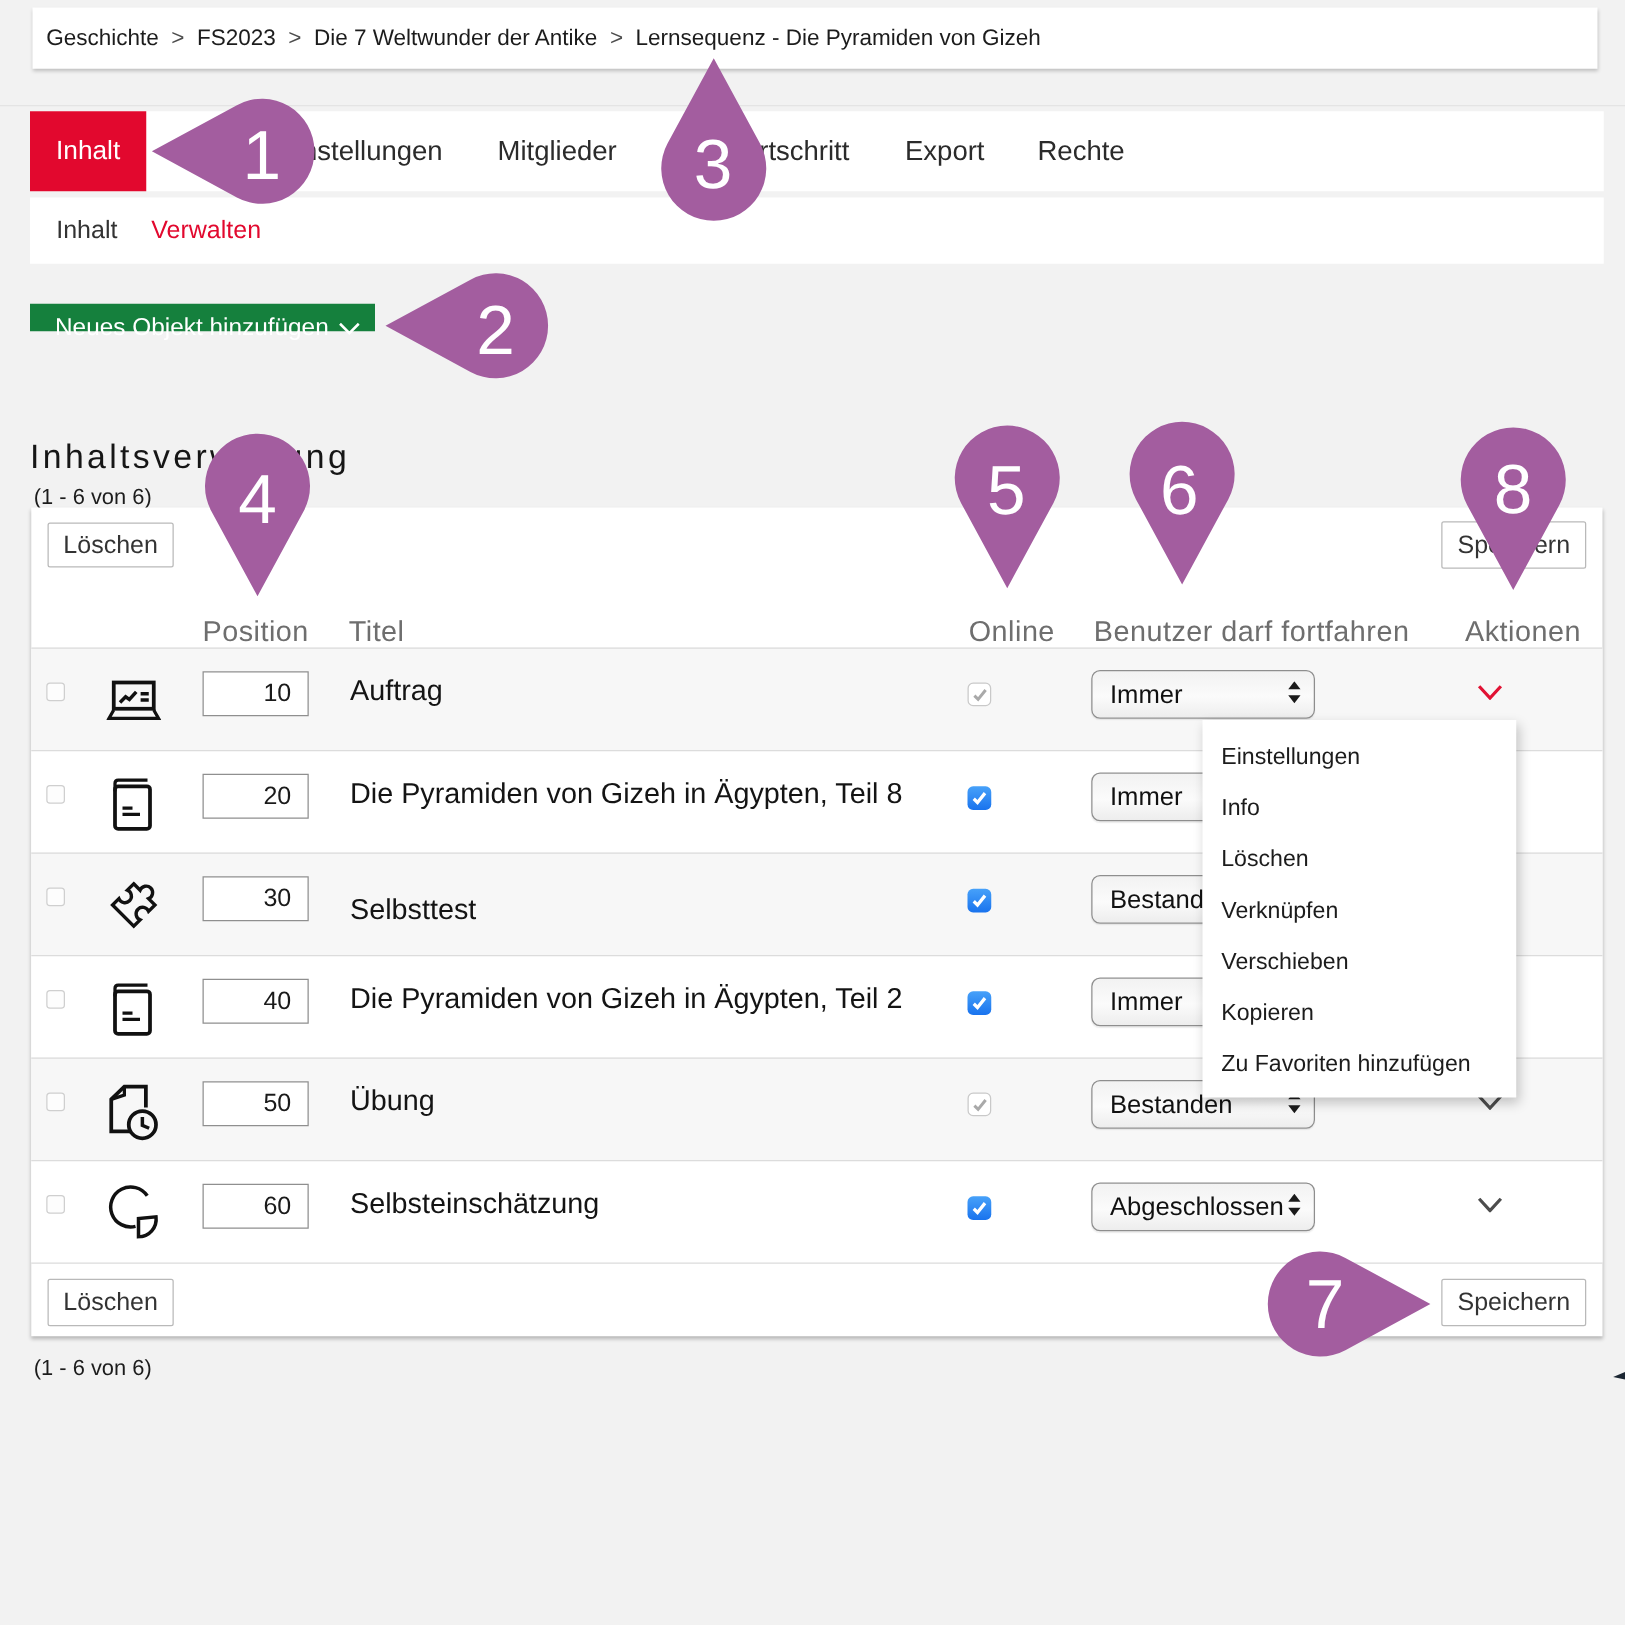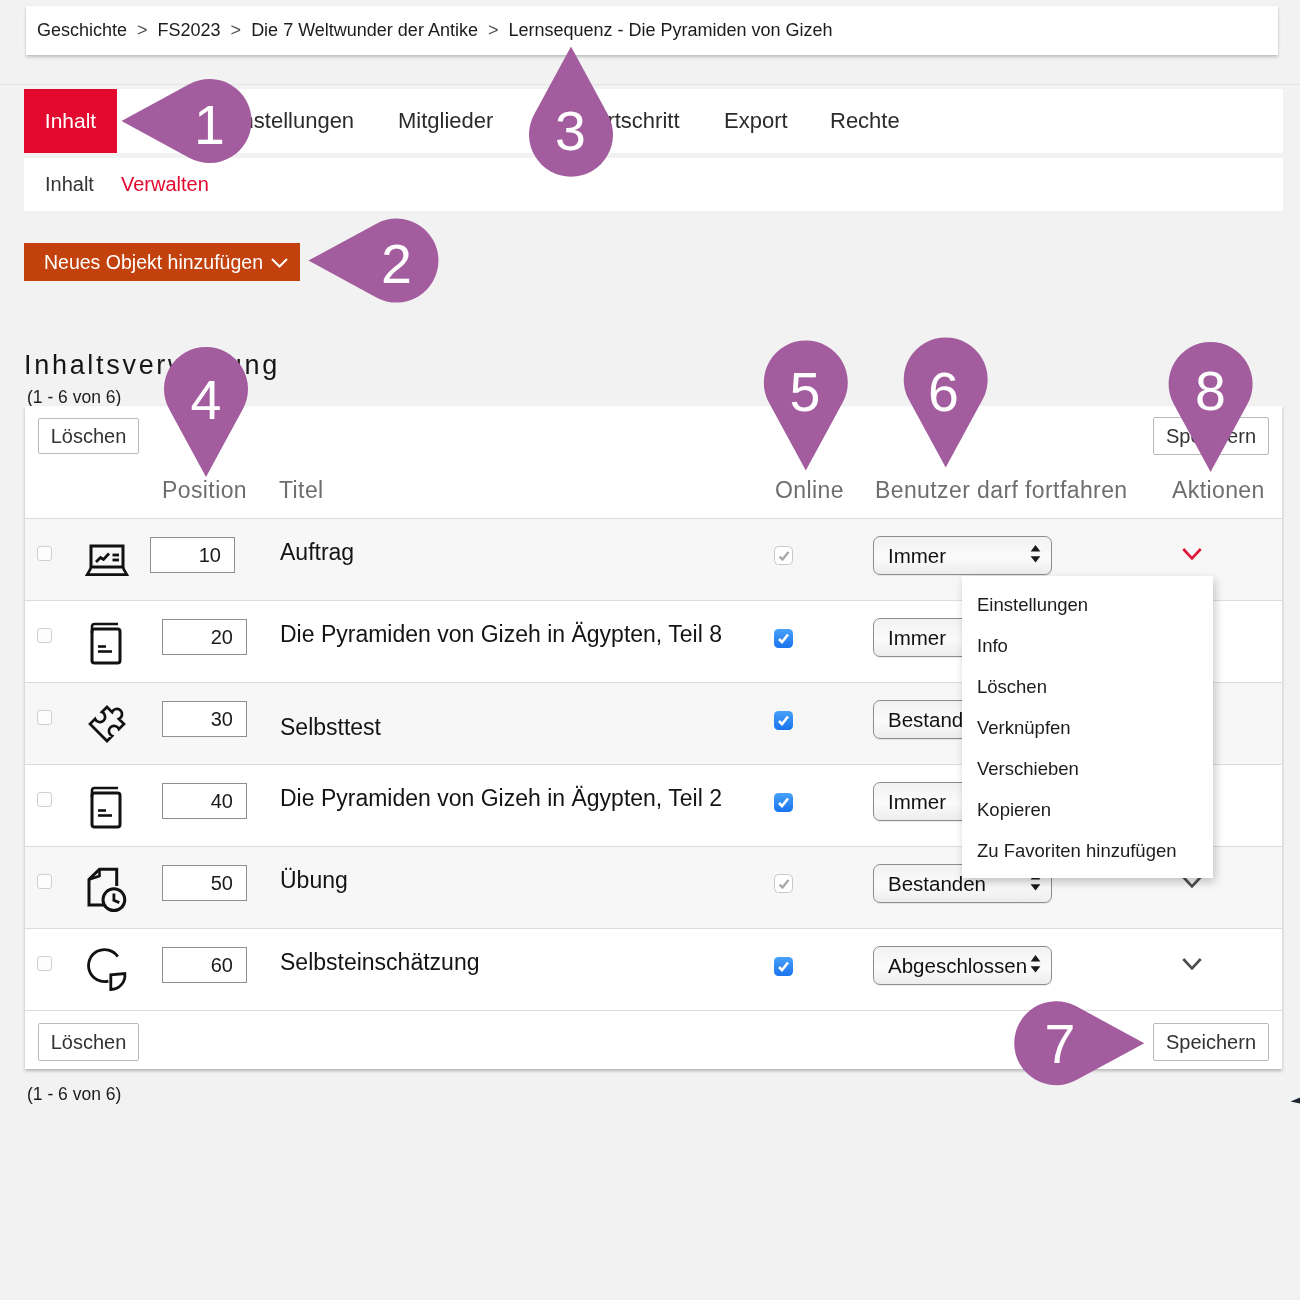--- a/index.html
+++ b/index.html
@@ -20,35 +20,35 @@
   .tabs { left:24px; top:89px; width:1259px; height:64px; background:#fff; }
   .tab-red { left:24px; top:89px; width:93px; height:64px; background:#e2082e;
              color:#fff; font-size:21px; line-height:64px; text-align:center; }
   .tablbl { top:89px; height:64px; line-height:64px; font-size:22px; color:#2b2b2b; }
 
   
   .subtabs { left:24px; top:158px; width:1259px; height:53px; background:#fff; }
   .stlbl { top:158px; height:53px; line-height:53px; font-size:20px; color:#333; }
 
   
-  .btn-dark { left:24px; top:243px; width:276px; height:38px; background:#c2410c;
+  .btn-dark { left:24px; top:243px; width:276px; height:22px; background:#15803d;
               color:#fff; font-size:19.5px; line-height:38px; padding-left:20px; }
 
   h1.title { left:24px; top:350px; font-size:27px; font-weight:400; color:#161616;
              letter-spacing:2.7px; }
   .count { font-size:17.5px; color:#1c1c1c; }
 
   
   .panel { left:25px; top:406px; width:1257px; height:663px; background:#fff;
            box-shadow:0 2px 3px rgba(0,0,0,.25); }
 
   .btn { background:#fff; border:1px solid #b9b9b9; border-radius:2px;
          font-size:20px; color:#333; text-align:center; }
 
-  .th { font-size:23px; color:#6e6e6e; top:477px; letter-spacing:0.4px; }
+  .th { font-size:23px; color:#6e6e6e; top:492px; letter-spacing:0.4px; }
 
   .row { left:25px; width:1257px; height:82px; border-top:1px solid #dcdcdc; }
   .row.g { background:#f7f7f7; }
   .row.w { background:#ffffff; }
 
   .cb0 { width:15px; height:15px; border:1.5px solid #cfcfcf; border-radius:3px;
          background:#fdfdfd; }
   .mcb { width:19px; height:19px; border-radius:4.5px; }
   .mcb.on { background:linear-gradient(180deg,#47a1f9,#1973ee); }
   .mcb.off { background:#fff; border:1px solid #c9c9c9; }
@@ -119,21 +119,21 @@
   <div class="abs" style="left:25px;top:1010px;width:1257px;height:1px;background:#dcdcdc;"></div>
 
   <div class="abs cb0" style="left:37px;top:546px;"></div>
   <svg class="abs" style="left:85px;top:544px;" width="44" height="34" viewBox="0 0 44 34">
     <rect x="6" y="2" width="32" height="21" fill="none" stroke="#111" stroke-width="3"></rect>
     <polyline points="11,18 15.5,13.5 18.5,15.5 24,9.5" fill="none" stroke="#111" stroke-width="2.8"></polyline>
     <line x1="27.5" y1="11" x2="34" y2="11" stroke="#111" stroke-width="2.8"></line>
     <line x1="27.5" y1="16" x2="34" y2="16" stroke="#111" stroke-width="2.8"></line>
     <path d="M6,24 L2.2,30.6 L41.8,30.6 L38,24" fill="none" stroke="#111" stroke-width="2.6"></path>
   </svg>
-  <div class="abs posin" style="left:150px;top:537px;">10</div>
+  <div class="abs posin" style="left:162px;top:537px;">10</div>
   <span class="abs titel" style="left:280px;top:539px;">Auftrag</span>
   <div class="abs mcb off" style="left:774px;top:546px;">
     <svg width="14" height="14" viewBox="0 0 14 14">
       <polyline points="2.5,7.5 5.5,10.5 11.5,3" fill="none" stroke="#a9a9a9" stroke-width="2.4"></polyline>
     </svg>
   </div>
   <div class="abs sel" style="left:873px;top:536px;">Immer
     <svg class="selarr" width="11" height="18" viewBox="0 0 11 18">
       <polygon points="5.5,0 10.4,6.4 0.6,6.4" fill="#1a1a1a"></polygon>
       <polygon points="0.6,11.2 10.4,11.2 5.5,17.6" fill="#1a1a1a"></polygon>

